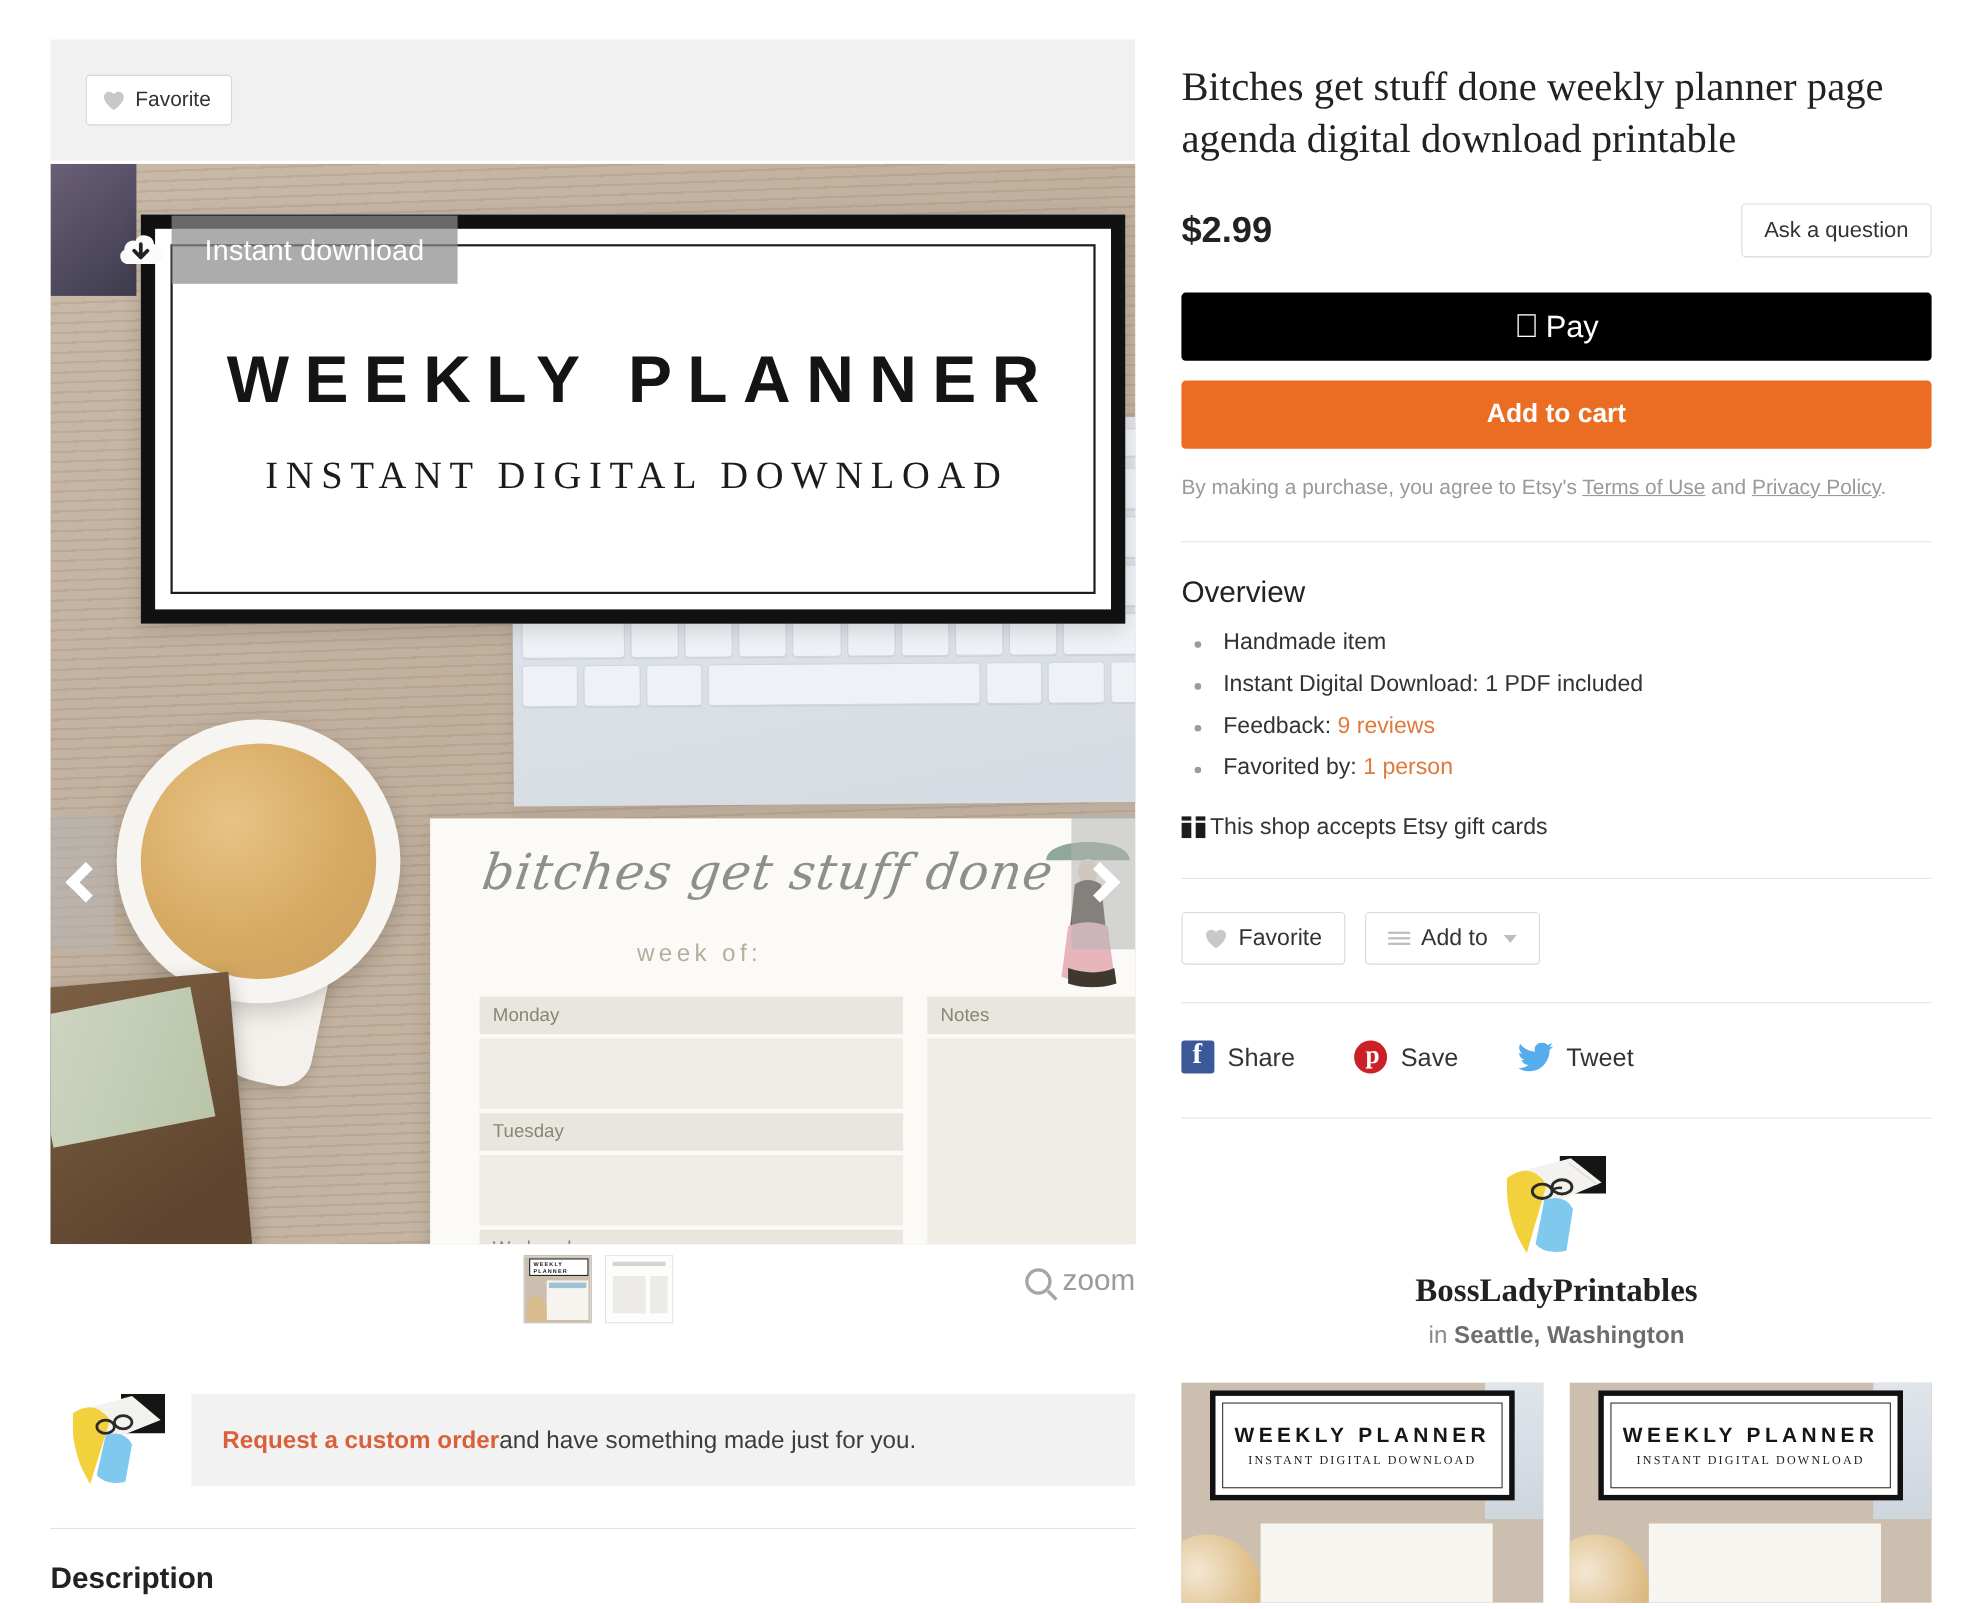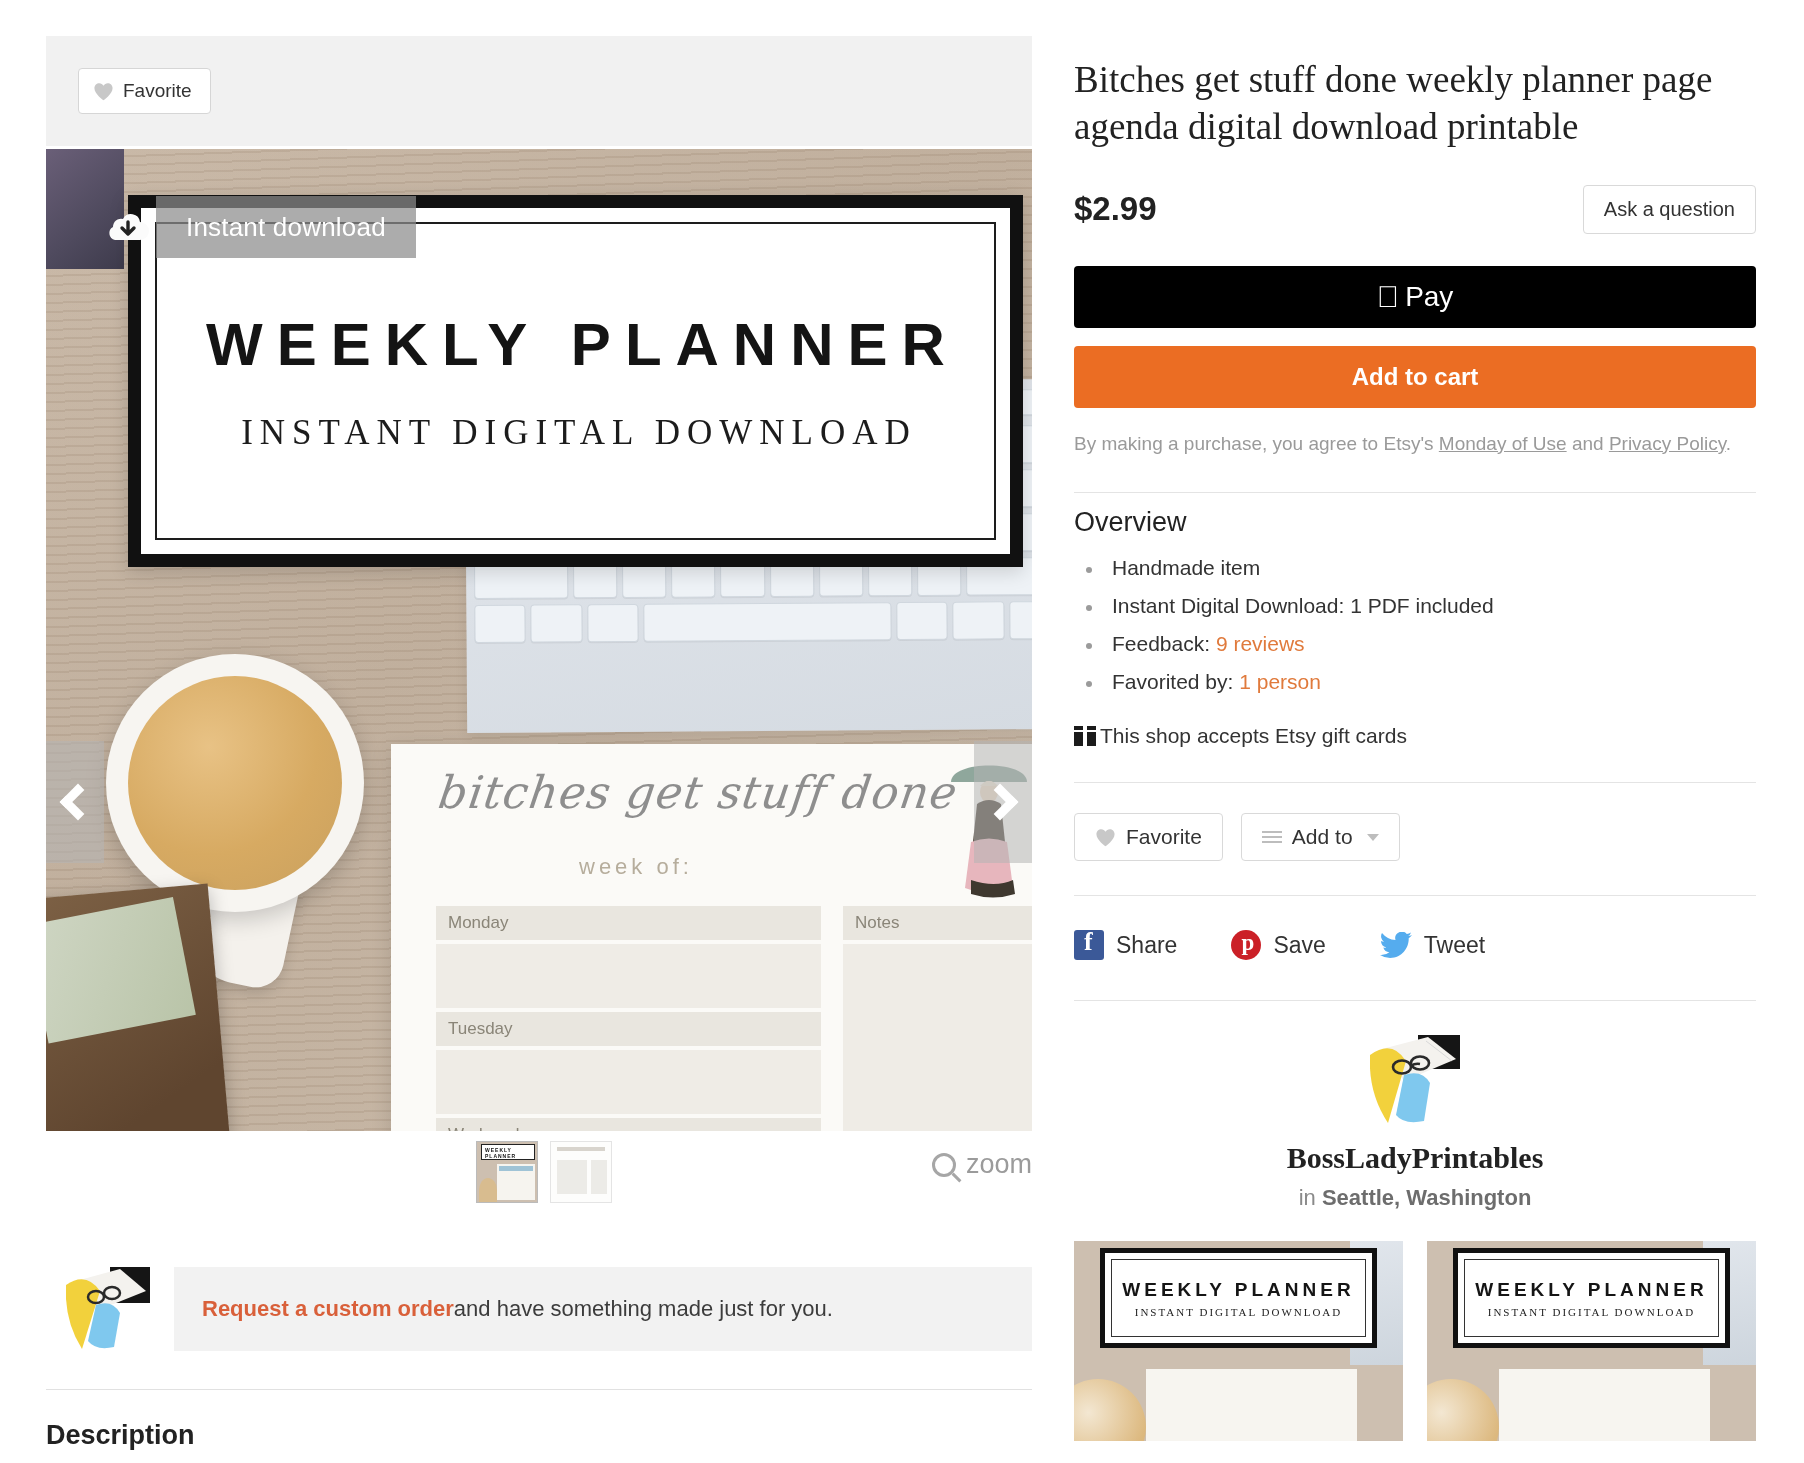--- a/index.html
+++ b/index.html
@@ -422,21 +422,21 @@
     color: #9a9a9a;
     line-height: 1.5;
     margin-bottom: 34px;
   }
   .legal a { color: #9a9a9a; text-decoration: underline; cursor: pointer; }
   .hr { border-top: 1px solid #e4e4e4; }
   .ov-title {
     font-size: 27px;
     color: #222;
     font-weight: normal;
-    margin: 14px 0 18px 0;
+    margin: 30px 0 18px 0;
   }
   .ov-list { list-style: none; margin: 0 0 30px 0; padding: 0; }
   .ov-list li {
     font-size: 21px;
     color: #333;
     margin-bottom: 14px;
     padding-left: 38px;
     position: relative;
   }
   .ov-list li::before {
@@ -773,21 +773,21 @@
     </div>
 
     <div class="apple-pay">
       <span class="apple-logo"></span>
       <span>Pay</span>
     </div>
 
     <div class="cart-btn">Add to cart</div>
 
     <div class="legal">
-      <span>By making a purchase, you agree to Etsy's </span><a>Monday of Use</a><span> and </span><a>Privacy Policy</a><span>.</span>
+      <span>By making a purchase, you agree to Etsy's </span><a>Terms of Use</a><span> and </span><a>Privacy Policy</a><span>.</span>
     </div>
 
     <div class="hr"></div>
 
     <h2 class="ov-title">Overview</h2>
     <ul class="ov-list">
       <li>
         <span>Handmade item</span>
       </li>
       <li>

